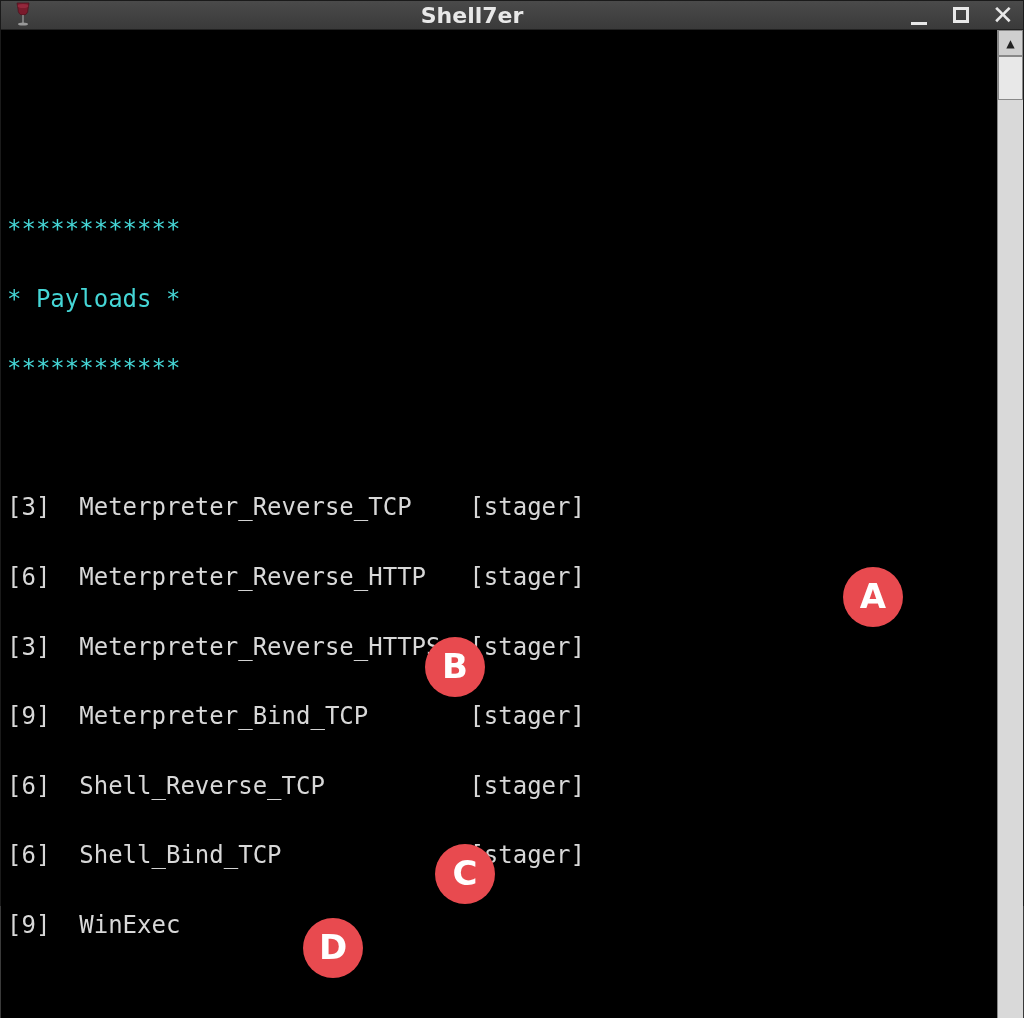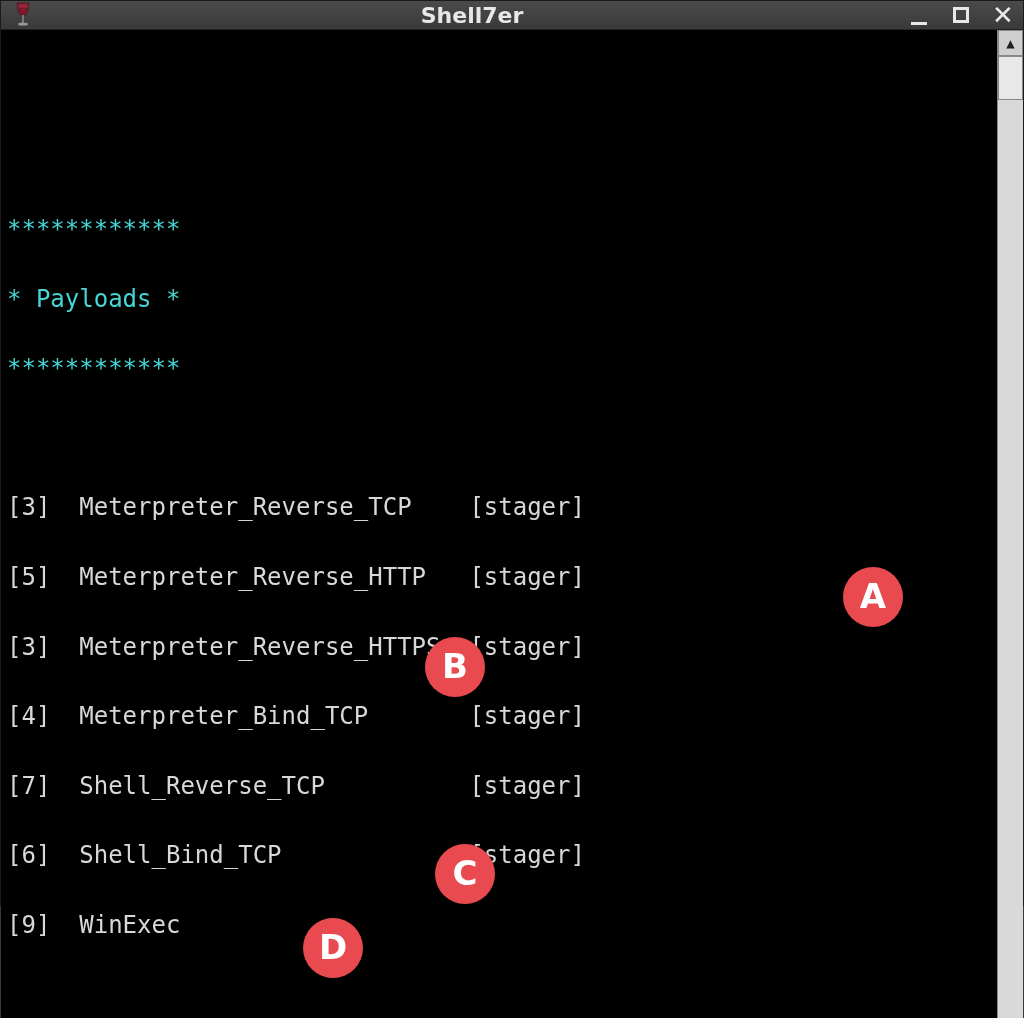--- a/index.html
+++ b/index.html
@@ -156,24 +156,24 @@
 
   <div class="client">
     <div class="terminal">
 <span class="row"> </span>
 <span class="row"> </span>
 <span class="cyan row">************</span>
 <span class="cyan row">* Payloads *</span>
 <span class="cyan row">************</span>
 <span class="row"> </span>
 <span class="row">[3]  Meterpreter_Reverse_TCP    [stager]</span>
-<span class="row">[5]  Meterpreter_Reverse_HTTP   [stager]</span>
+<span class="row">[6]  Meterpreter_Reverse_HTTP   [stager]</span>
 <span class="row">[3]  Meterpreter_Reverse_HTTPS  [stager]</span>
-<span class="row">[4]  Meterpreter_Bind_TCP       [stager]</span>
-<span class="row">[7]  Shell_Reverse_TCP          [stager]</span>
+<span class="row">[9]  Meterpreter_Bind_TCP       [stager]</span>
+<span class="row">[6]  Shell_Reverse_TCP          [stager]</span>
 <span class="row">[6]  Shell_Bind_TCP             [stager]</span>
 <span class="row">[9]  WinExec</span>
 <span class="row"> </span>
 
 
 
 
 
 
 

